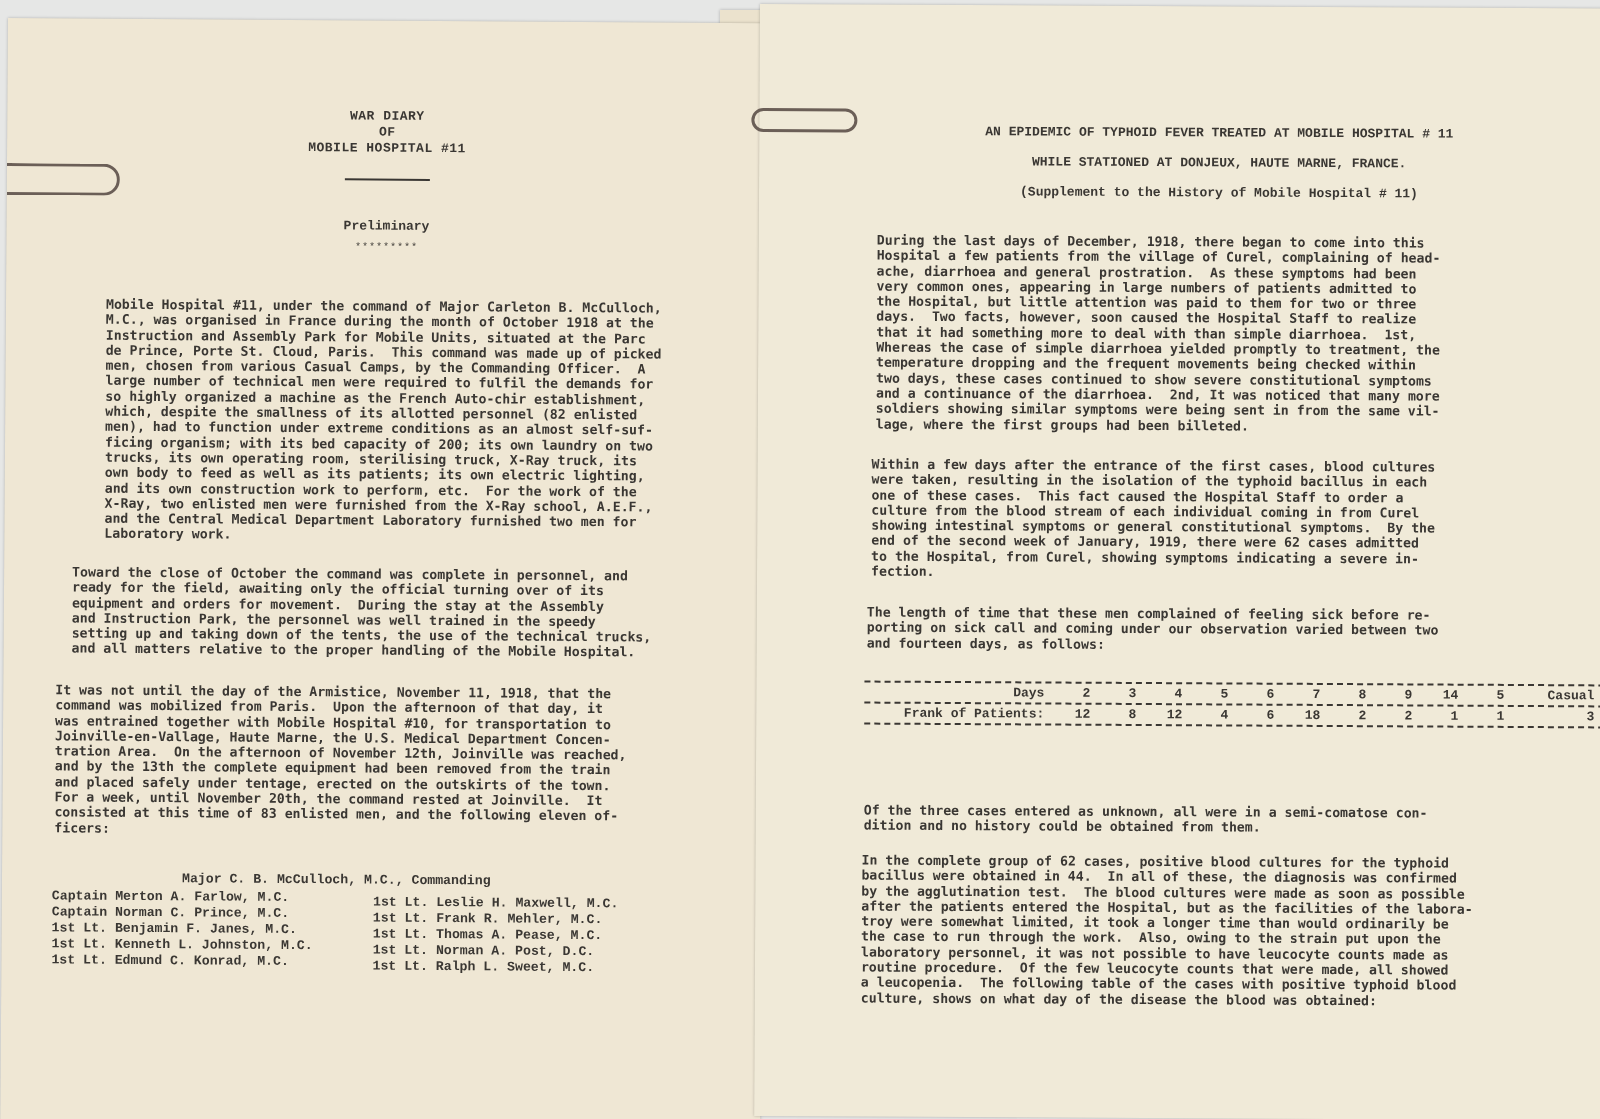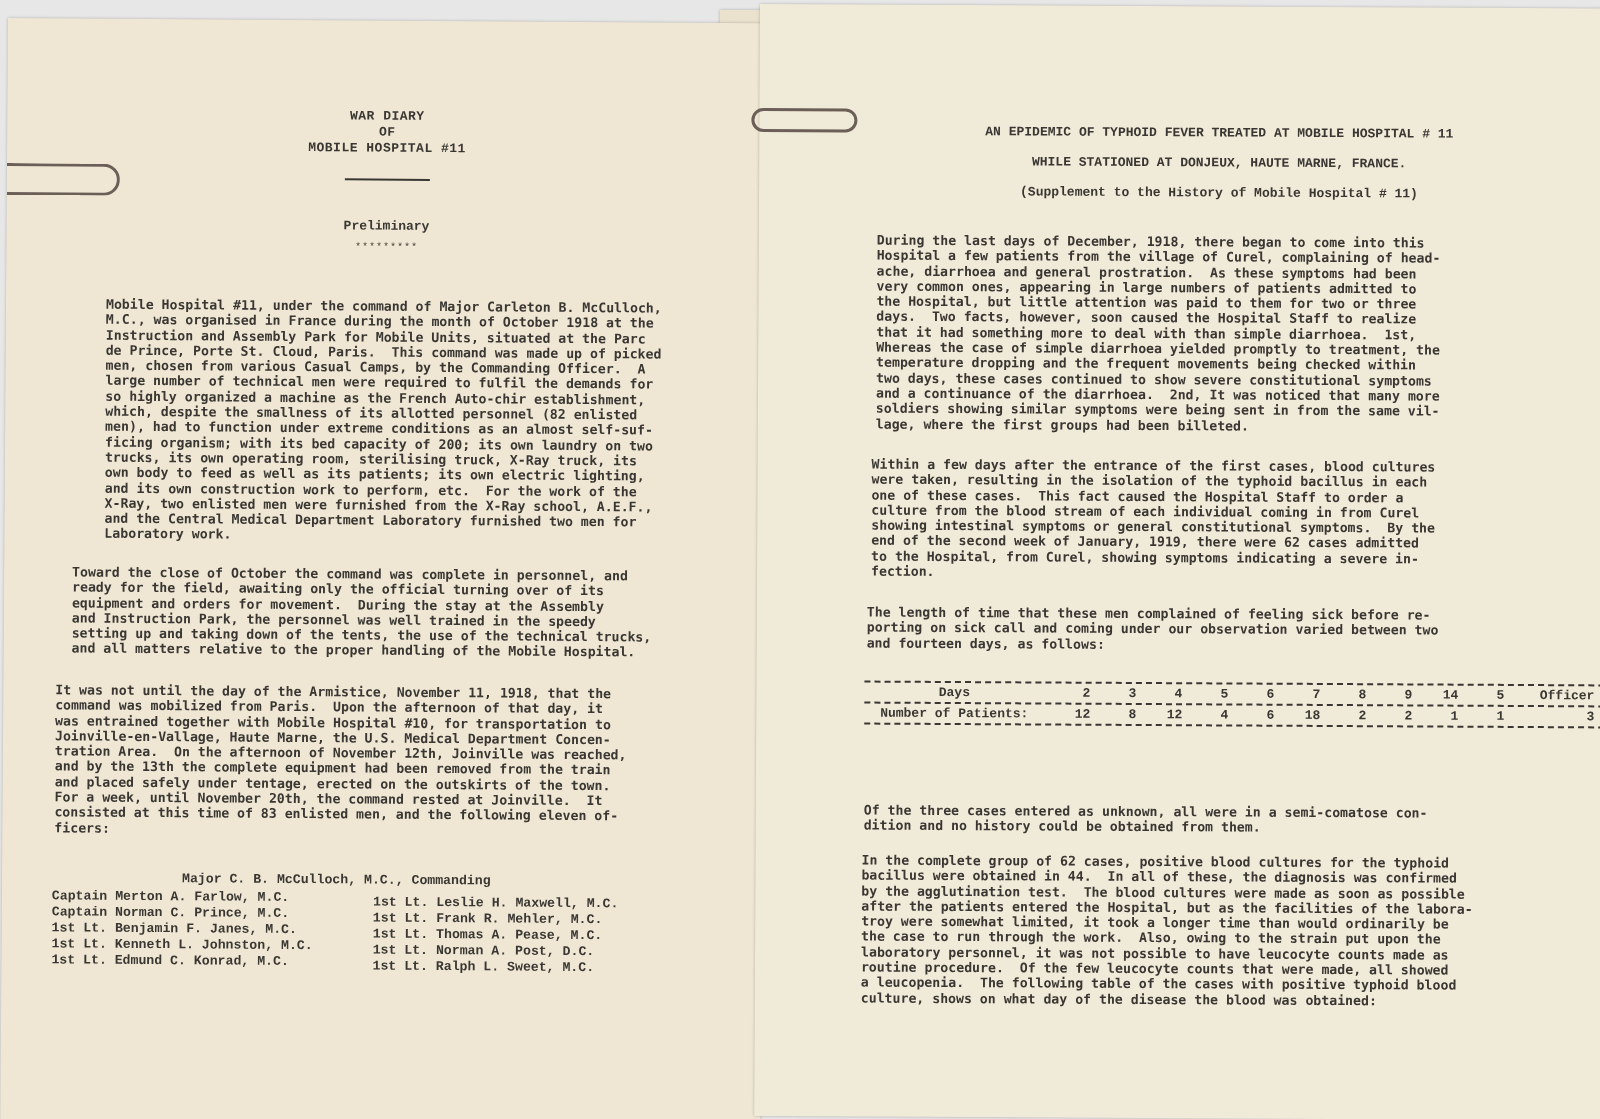--- a/index.html
+++ b/index.html
@@ -16,21 +16,21 @@
   .clip-right{left:-8px;top:104px;width:100px;height:18px;border-radius:12px;}
   .centered{text-align:center;}
   .title{font-size:13px;line-height:16px;font-weight:bold;letter-spacing:0.5px;}
   .rule{width:85px;height:2px;background:#3a3733;margin:22px auto 0;}
   .sub{font-size:13px;font-weight:bold;margin-top:38px;}
   .stars{font-size:10px;margin-top:8px;letter-spacing:1px;}
   .para{font-size:13.2px;line-height:15.3px;font-weight:bold;white-space:pre;margin:0;}
   .rtitle{font-size:13px;font-weight:bold;line-height:30px;}
   table.t{border-collapse:collapse;font-size:13px;font-weight:bold;}
   table.t td{padding:2px 0;text-align:right;width:46px;}
-  table.t td.lbl{text-align:center;width:180px;}
+  table.t td.lbl{text-align:right;width:180px;}
   .dash{border-top:2px dashed #3a3733;}
   .officers{display:flex;gap:60px;font-size:13.2px;font-weight:bold;line-height:16px;}
   .officers div{white-space:pre;}
 </style>
 </head>
 <body>
 
 <div class="page" id="under-page"></div>
 
 <div class="page" id="left-page">
@@ -131,29 +131,29 @@
         <td>2</td>
         <td>3</td>
         <td>4</td>
         <td>5</td>
         <td>6</td>
         <td>7</td>
         <td>8</td>
         <td>9</td>
         <td>14</td>
         <td>5</td>
-        <td style="width:90px;">Officer</td>
+        <td style="width:90px;">Casual</td>
       </tr>
     </tbody>
       </table>
     <div class="dash"></div>
     <table class="t">
       <tbody>
           <tr>
-        <td class="lbl">Number of Patients:</td>
+        <td class="lbl">Frank of Patients:</td>
         <td>12</td>
         <td>8</td>
         <td>12</td>
         <td>4</td>
         <td>6</td>
         <td>18</td>
         <td>2</td>
         <td>2</td>
         <td>1</td>
         <td>1</td>

